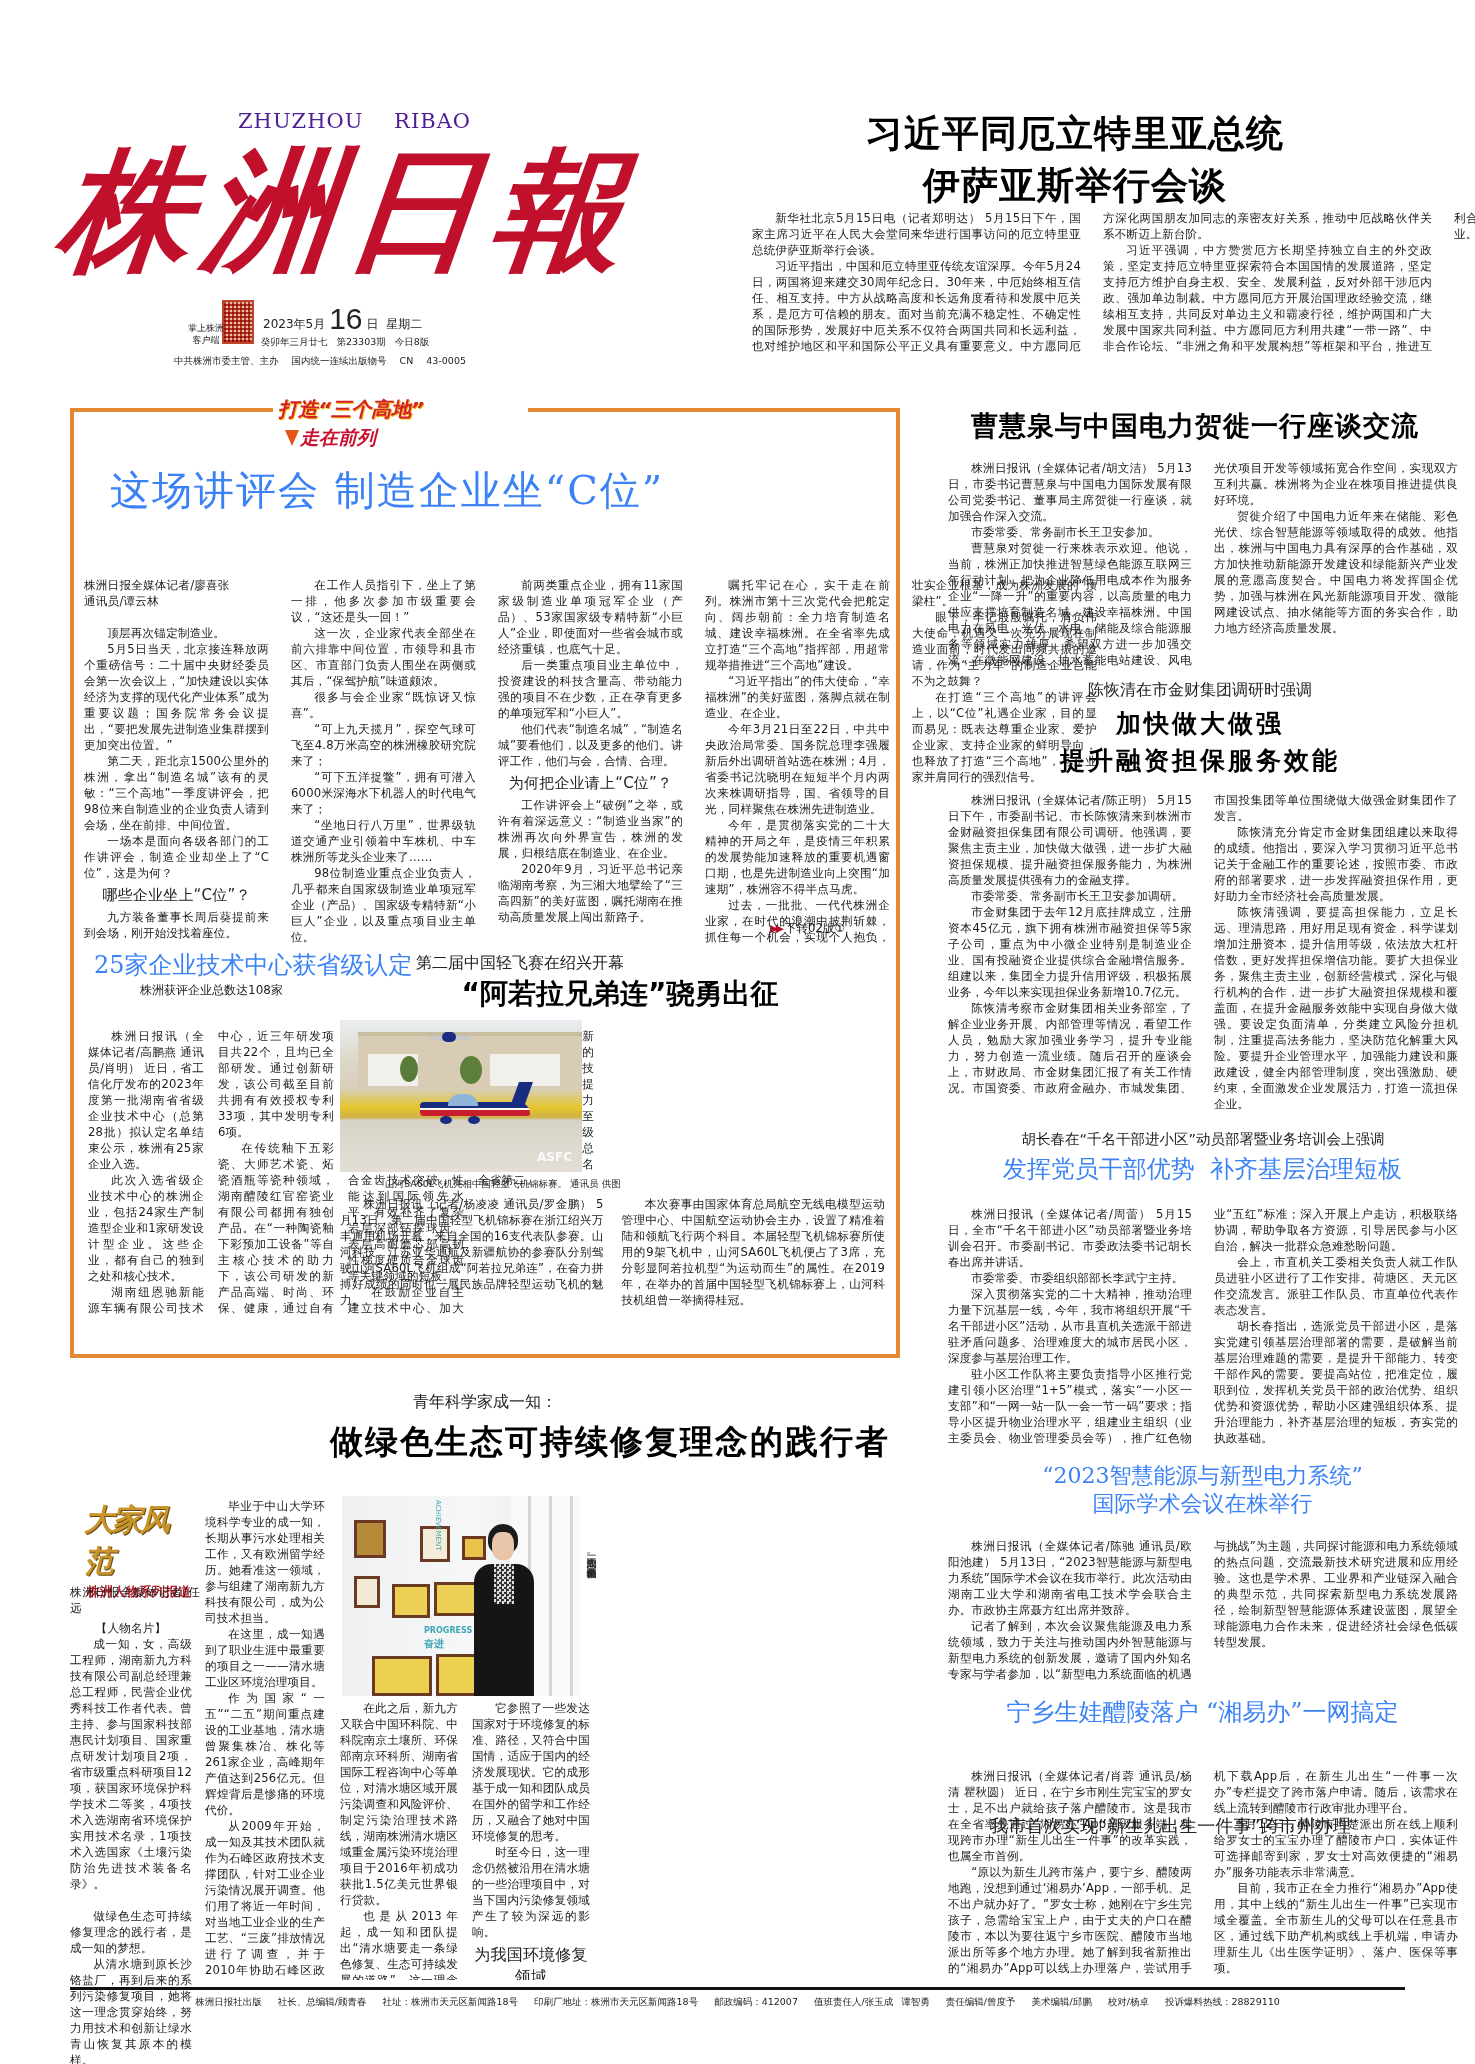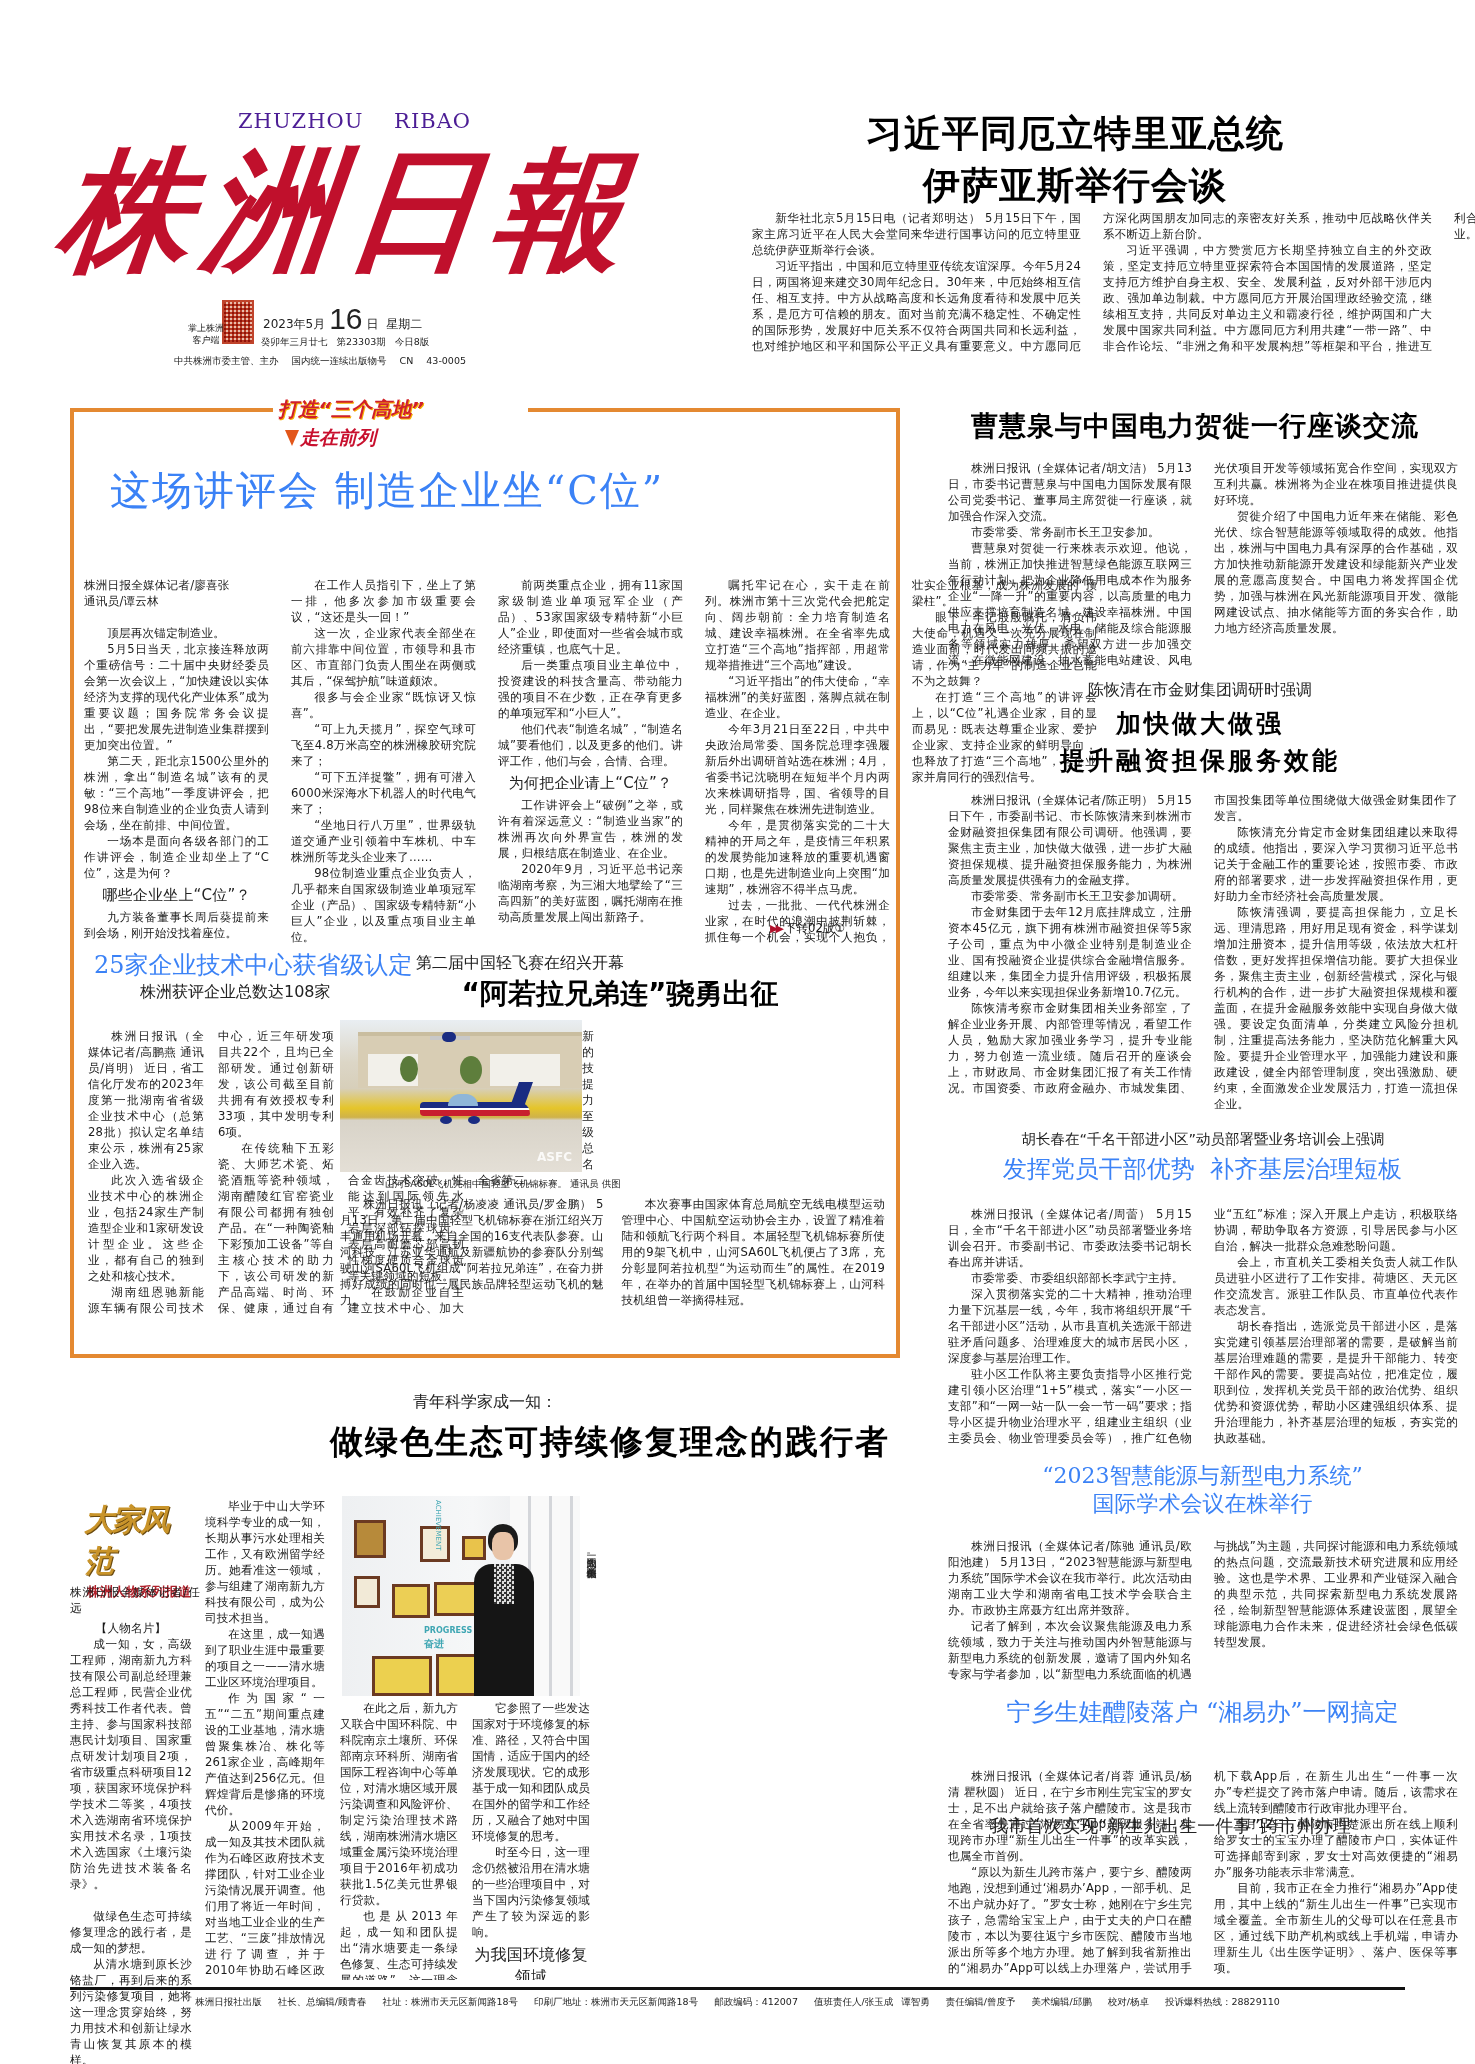--- a/index.html
+++ b/index.html
@@ -38,21 +38,21 @@
   #slogan1 { left: 278px; top: 396px; font-size: 20px; font-weight: bold; font-style: italic; color: #d0202a; text-shadow: 1px 1px 0 #f5b000; }
   #slogan2 { left: 300px; top: 425px; font-size: 19px; font-weight: bold; font-style: italic; color: #c8102e; }
   #slogan-arrow { left: 285px; top: 430px; width: 0; height: 0; border-left: 7px solid transparent; border-right: 7px solid transparent; border-top: 16px solid #e2561a; }
   #c-headline { left: 110px; top: 465px; width: 720px; font-size: 40px; line-height: 50px; letter-spacing: 2px; }
   #c-body { left: 84px; top: 577px; width: 806px; height: 370px; column-count: 4; column-gap: 22px; column-fill: auto; }
   #c-body h4 { font-size: 15px; font-weight: normal; text-align: center; margin: 6px 0 6px; color: #222; }
   #c-cont { left: 770px; top: 921px; font-size: 11.6px; }
 
   
   #tc-headline { left: 94px; top: 950px; width: 240px; font-size: 24px; line-height: 30px; white-space: nowrap; }
-  #tc-sub { left: 140px; top: 982px; font-size: 16px; color: #222; }
+  #tc-sub { left: 140px; top: 982px; font-size: 12px; color: #222; }
 
   
   #plane-kicker { left: 390px; top: 953px; width: 500px; font-size: 16px; }
   #plane-headline { left: 370px; top: 976px; width: 520px; font-size: 28px; text-align: center; line-height: 38px; }
 
   
   .rhead { text-align: center; }
   #cao-headline { left: 935px; top: 408px; width: 520px; font-size: 27px; line-height: 36px; letter-spacing: 1px; }
   #chen-kicker { left: 960px; top: 680px; width: 480px; font-size: 16px; }
   #chen-headline { left: 960px; top: 705px; width: 480px; font-size: 25px; line-height: 37px; letter-spacing: 3px; }

